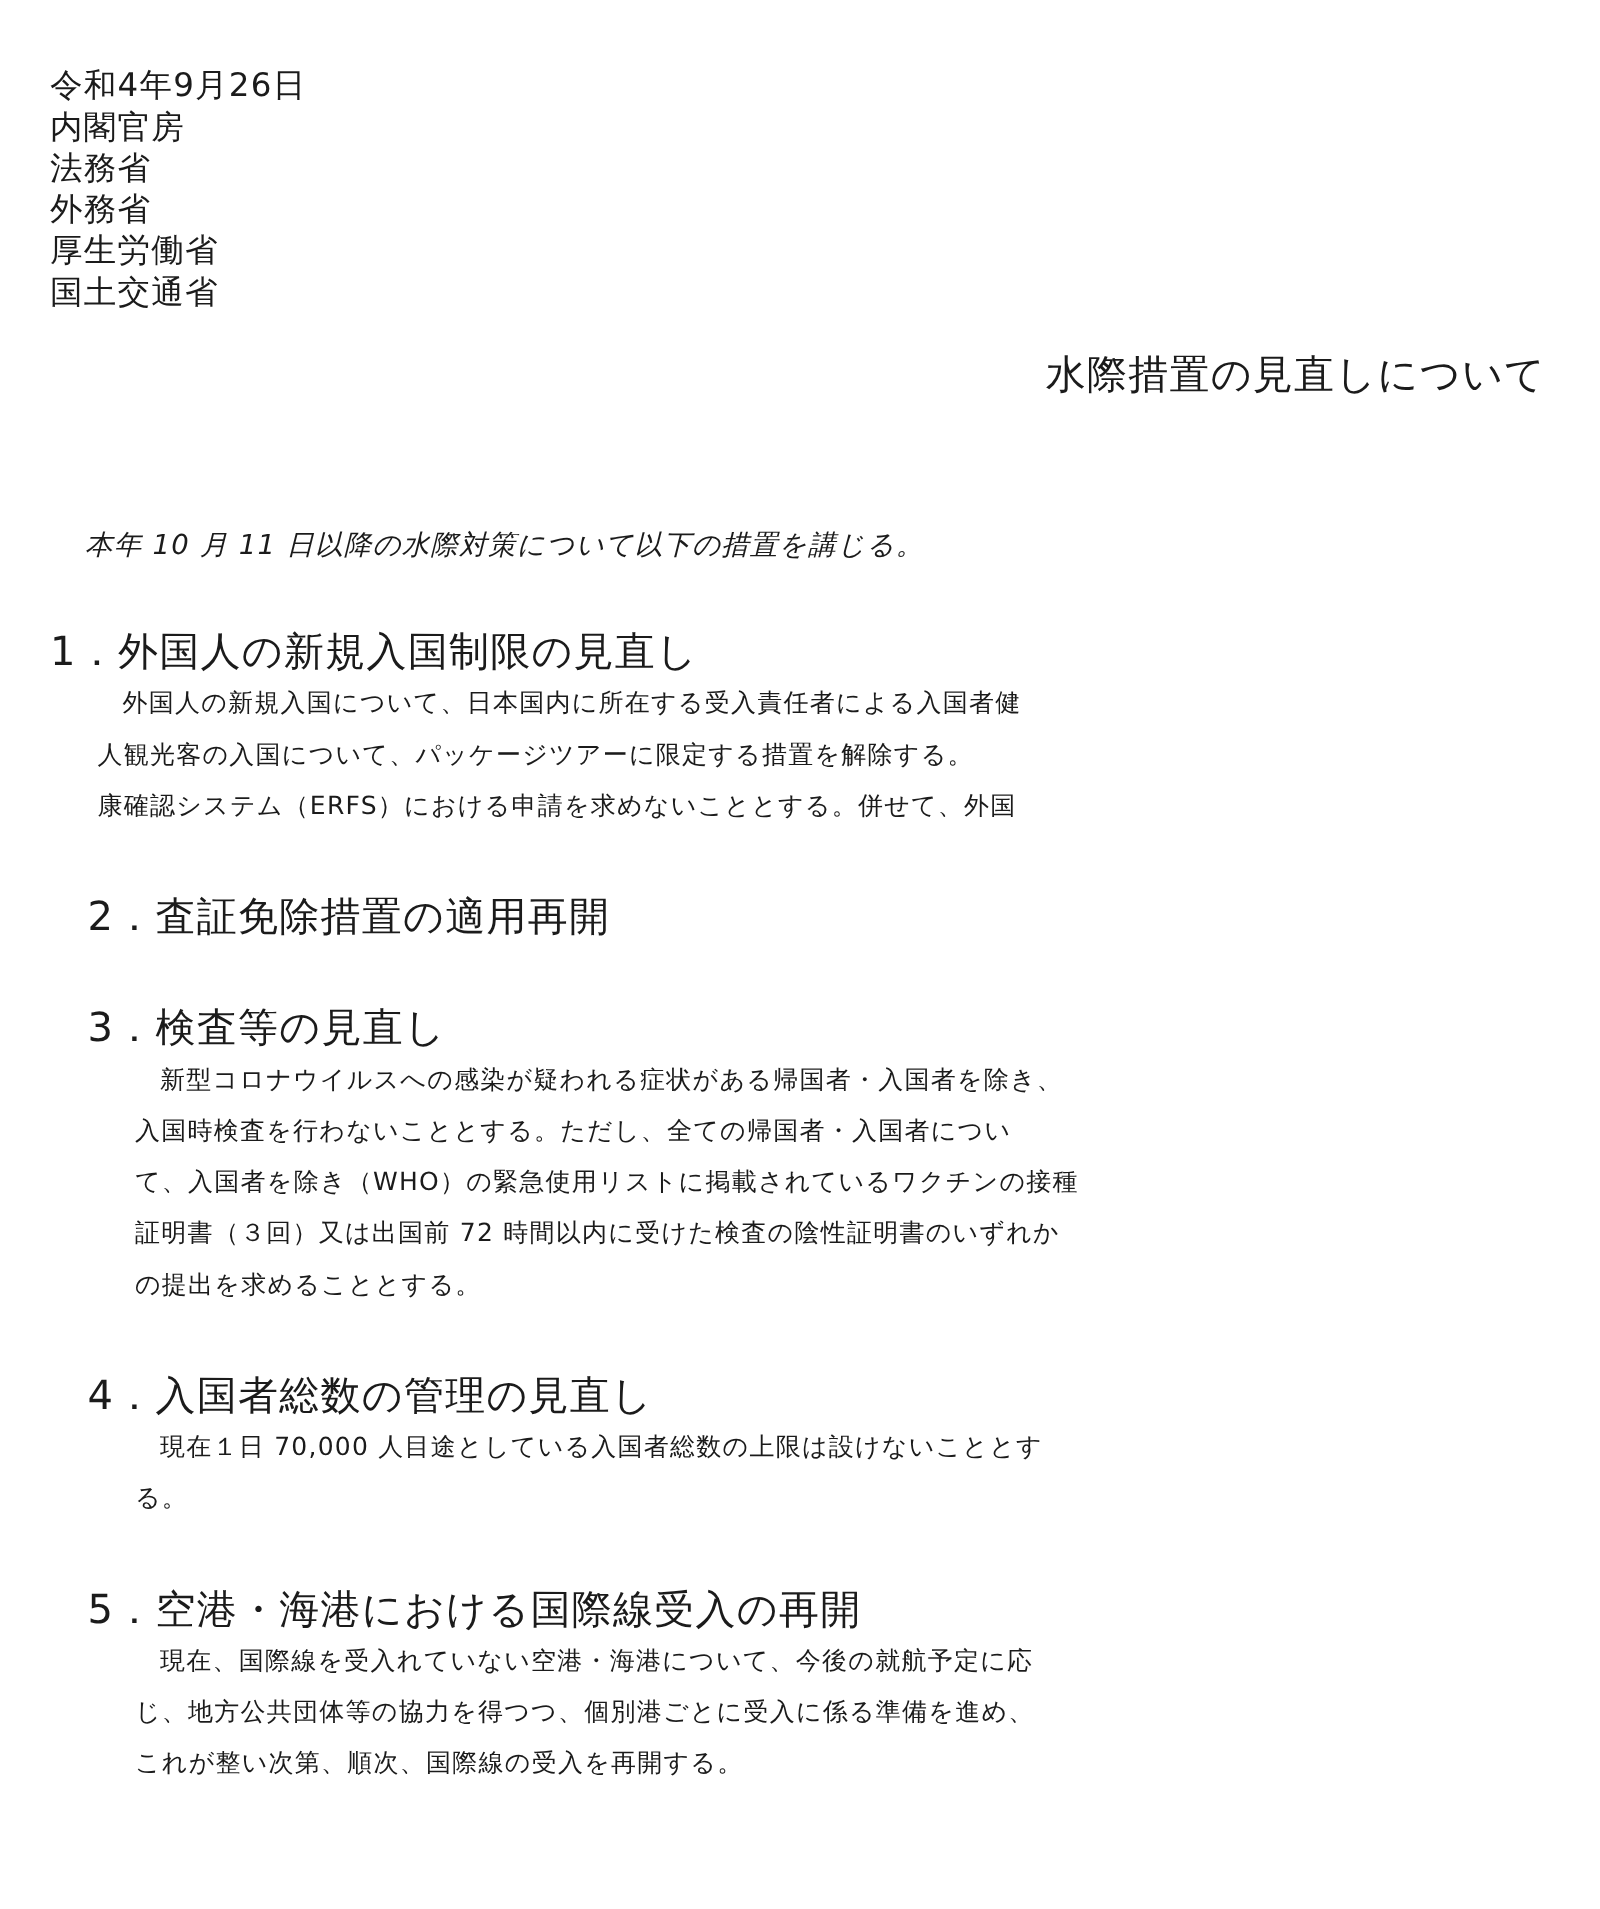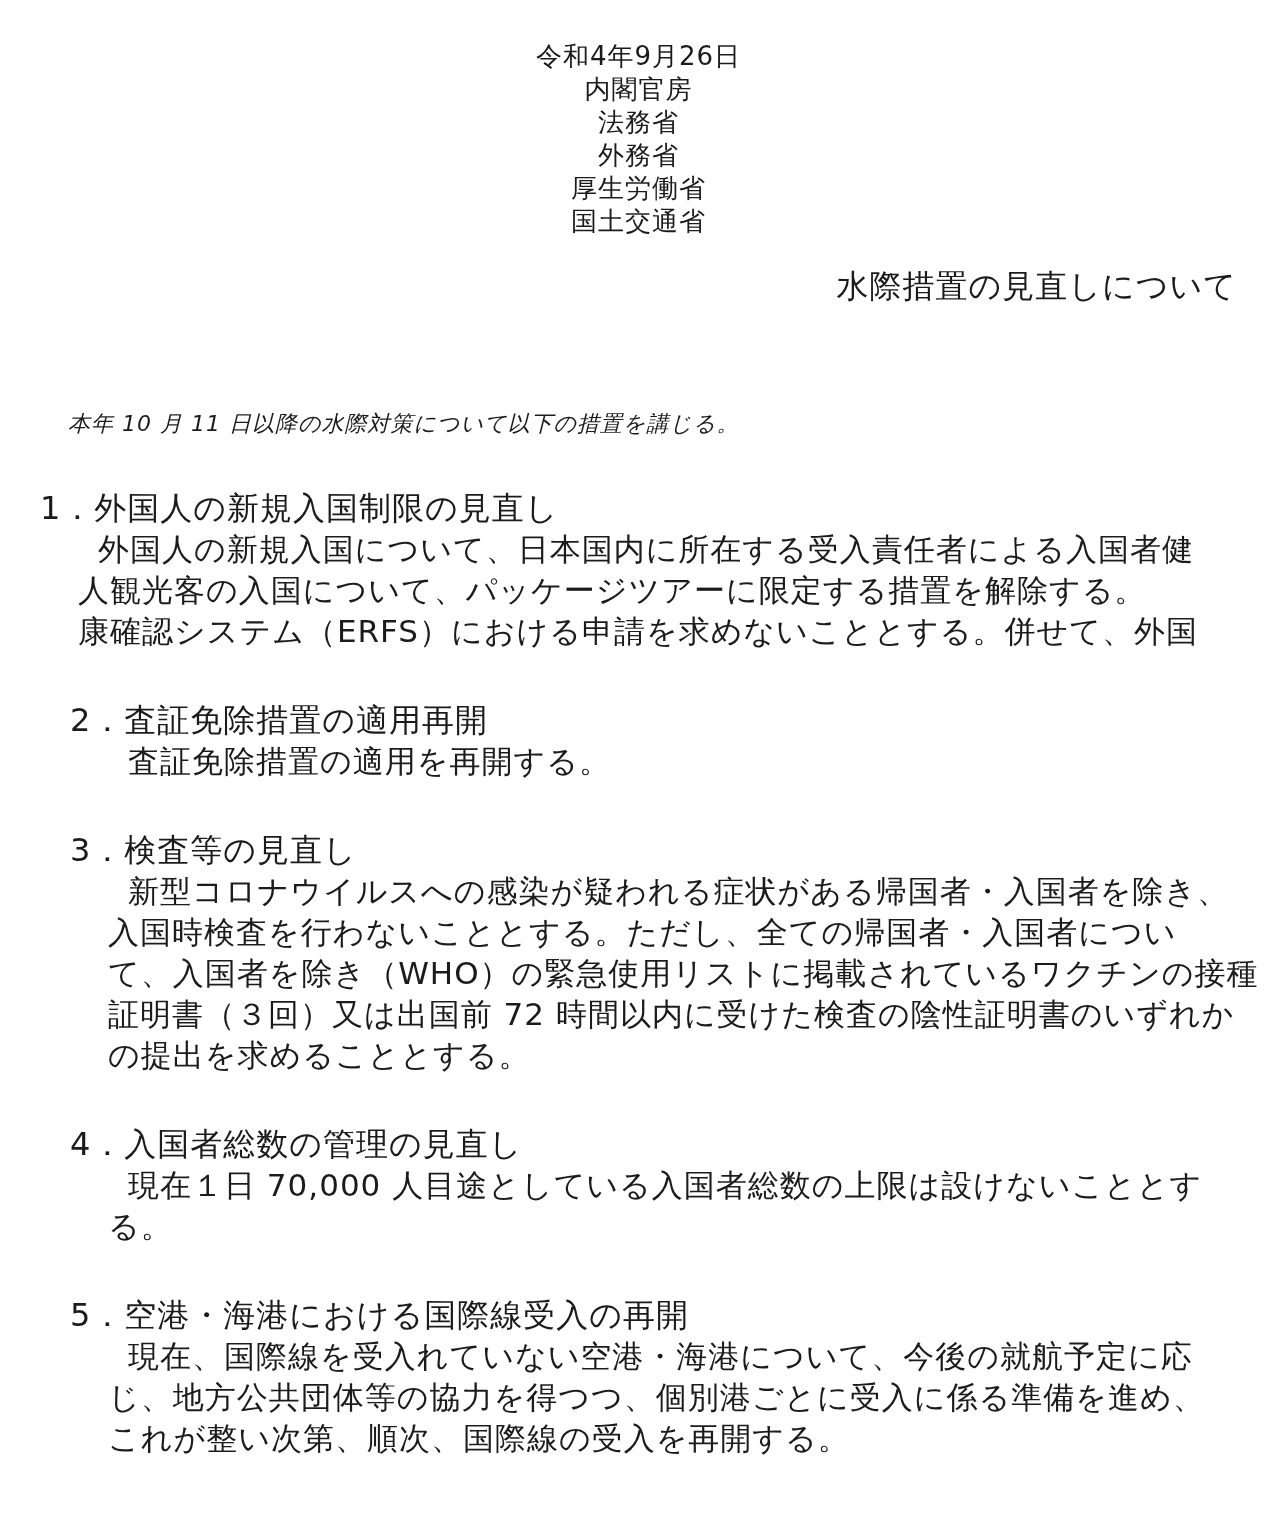--- a/index.html
+++ b/index.html
@@ -19,25 +19,26 @@
   .page {
     width: 1280px;
     height: 1527px;
     background: #ffffff;
     padding: 40px 43px 20px 40px;
     position: relative;
   }
 
   
   .doc-header {
-    text-align: center;
+    text-align: left;
     font-size: 26px;
     line-height: 33px;
     letter-spacing: 1px;
     font-weight: 500;
+    margin-top: 13px;
   }
   .doc-header .hline { white-space: nowrap; }
 
   
   .doc-title {
     margin-top: 28px;
     text-align: right;
     font-size: 32px;
     line-height: 41px;
     font-weight: 500;
@@ -63,21 +64,21 @@
 
   .sec-heading {
     font-size: 32px;
     line-height: 41px;
     letter-spacing: 1px;
     white-space: nowrap;
   }
 
   .sec-body {
     margin-left: 38px;   
-    font-size: 31px;
+    font-size: 20px;
     line-height: 41px;
     letter-spacing: 1px;
   }
   .sec-body .line { white-space: nowrap; }
   .sec-body .line.first { padding-left: 20px; }  
 </style>
 </head>
 <body>
 
 <div class="page">
@@ -99,23 +100,20 @@
     <div class="sec-heading">1．外国人の新規入国制限の見直し</div>
     <div class="sec-body">
       <div class="line first">外国人の新規入国について、日本国内に所在する受入責任者による入国者健</div>
       <div class="line">人観光客の入国について、パッケージツアーに限定する措置を解除する。</div>
       <div class="line">康確認システム（ERFS）における申請を求めないこととする。併せて、外国</div>
     </div>
   </section>
 
   <section class="section">
     <div class="sec-heading">2．査証免除措置の適用再開</div>
-    <div class="sec-body">
-      <div class="line first">査証免除措置の適用を再開する。</div>
-    </div>
   </section>
 
   <section class="section">
     <div class="sec-heading">3．検査等の見直し</div>
     <div class="sec-body">
       <div class="line first">新型コロナウイルスへの感染が疑われる症状がある帰国者・入国者を除き、</div>
       <div class="line">入国時検査を行わないこととする。ただし、全ての帰国者・入国者につい</div>
       <div class="line">て、入国者を除き（WHO）の緊急使用リストに掲載されているワクチンの接種</div>
       <div class="line">証明書（３回）又は出国前 72 時間以内に受けた検査の陰性証明書のいずれか</div>
       <div class="line">の提出を求めることとする。</div>

